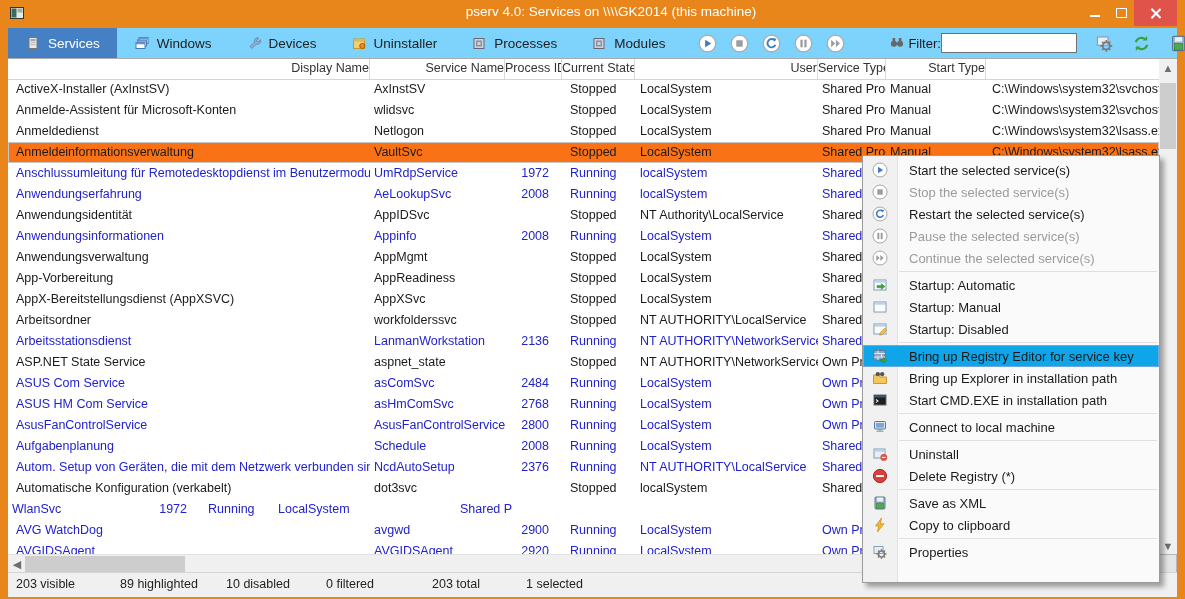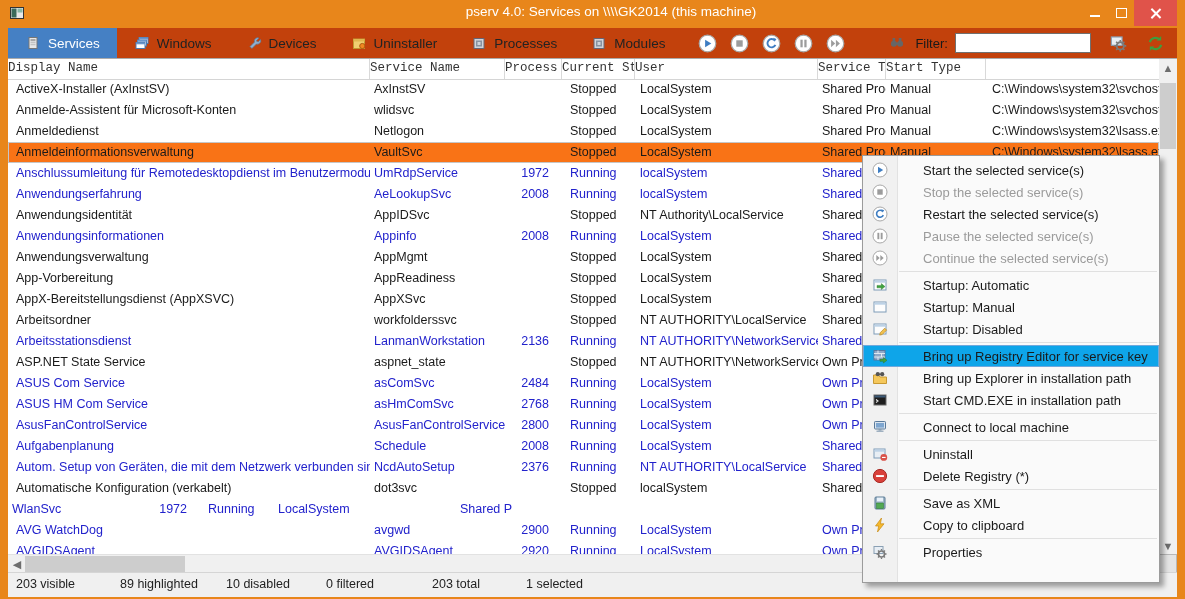--- a/index.html
+++ b/index.html
@@ -11,35 +11,35 @@
   .title{position:absolute;left:0;right:0;top:4px;text-align:center;color:#fff;font-size:13.5px;padding-left:37px;}
   .winbtn{position:absolute;top:0;height:26px;display:flex;align-items:center;justify-content:center;cursor:default;}
   .btn-min{left:1082px;width:26px;} .btn-max{left:1108px;width:26px;}
   .btn-close{left:1134px;width:43px;background:#E0534A;}
   .glyph-min{width:10px;height:2px;background:#fff;display:inline-block;margin-top:6px;}
   .glyph-max{width:9px;height:8px;border:1.5px solid #fff;display:inline-block;}
   .glyph-x{position:relative;width:11px;height:11px;display:inline-block;}
   .glyph-x::before,.glyph-x::after{content:"";position:absolute;left:5px;top:-1px;width:1.8px;height:13px;background:#fff;}
   .glyph-x::before{transform:rotate(45deg);} .glyph-x::after{transform:rotate(-45deg);}
   
-  .tabbar{position:absolute;left:8px;top:28px;width:1169px;height:30px;background:#c2410c;display:flex;align-items:center;}
+  .tabbar{position:absolute;left:8px;top:28px;width:1169px;height:30px;background:#7dd3fc;display:flex;align-items:center;}
   .tab{height:30px;display:flex;align-items:center;gap:7px;padding:0 17px;font-size:13.5px;color:#222;}
   .tab.active{background:#4580C4;color:#fff;}
   .tab svg{flex:none;}
   .transport{display:flex;align-items:center;gap:13px;margin-left:16px;}
   .tbtn{width:19px;height:19px;}
   .tsep{width:1px;height:22px;background:#D0D0D0;margin-left:14px;}
-  .filtergrp{display:flex;align-items:center;margin-left:30px;gap:7px;}
+  .filtergrp{display:flex;align-items:center;margin-left:30px;}
   .filter-input{width:128px;height:18px;border:1px solid #707070;background:#fff;font-family:"Liberation Sans",sans-serif;font-size:12px;padding:0 3px;}
   .ticon{width:19px;height:19px;margin-left:18px;}
   
   .tablewrap{position:absolute;left:8px;top:58px;width:1169px;height:514px;background:#fff;border-top:1px solid #ABABAB;box-sizing:border-box;}
   .thead{position:absolute;left:0;top:0;width:1151px;height:20px;display:flex;background:#fff;border-bottom:1px solid #D5D5D5;font-size:12.5px;color:#333;}
-  .hcell{box-sizing:border-box;border-right:1px solid #D9D9D9;text-align:left;line-height:19px;
-         white-space:nowrap;overflow:hidden;font-family:Liberation Mono, monospace;}
+  .hcell{box-sizing:border-box;border-right:1px solid #D9D9D9;text-align:right;line-height:19px;
+         white-space:nowrap;overflow:hidden;}
   .rows{position:absolute;left:0;top:20px;width:1151px;height:475px;overflow:hidden;}
   .trow{display:flex;height:21px;line-height:21px;font-size:12.5px;white-space:nowrap;}
   .trow.running{color:#2222CC;}
   .trow.selected{background:#f97316;box-shadow:inset 0 0 0 1px #C6C6C6;}
   .c{box-sizing:border-box;overflow:hidden;flex:none;}
   .c0{width:362px;padding-left:8px;} .c1{width:135px;padding-left:4px;} .c2{width:57px;text-align:right;padding-right:13px;}
   .c3{width:73px;padding-left:8px;} .c4{width:183px;padding-left:5px;} .c5{width:68px;padding-left:4px;}
   .c6{width:100px;padding-left:4px;} .c7{flex:1;padding-left:6px;}
   
   .vscroll{position:absolute;left:1151px;top:0;width:18px;height:495px;background:#F0F0F0;}
@@ -51,21 +51,21 @@
   
   .statusbar{position:absolute;left:8px;top:572px;width:1169px;height:25px;background:#F0F0F0;border-top:1px solid #D5D5D5;box-sizing:border-box;font-size:12.5px;color:#222;}
   .stat{position:absolute;top:4px;}
   
   .cmenu{position:absolute;left:862px;top:155px;width:298px;height:428px;background:#FAFAFA;border:1px solid #9B9B9B;
          box-shadow:4px 4px 5px rgba(0,0,0,0.35);box-sizing:border-box;padding-top:3px;z-index:10;}
   .cmenu::before{content:"";position:absolute;left:34px;top:0;bottom:0;width:1px;background:#E2E2E2;}
   .gutter{position:absolute;left:0;top:0;bottom:0;width:34px;background:#F1F1F1;}
   .mitem{position:relative;height:22px;display:flex;align-items:center;font-size:13px;color:#1A1A1A;}
   .mitem .mico{width:34px;flex:none;display:flex;justify-content:center;}
-  .mitem .mlabel{padding-left:26px;white-space:nowrap;overflow:hidden;}
+  .mitem .mlabel{padding-left:12px;white-space:nowrap;overflow:hidden;}
   .mitem.disabled{color:#9B9B9B;}
   .mitem.hl{background:#0ea5e9;box-shadow:inset 0 0 0 1px #70A8DC;}
   .msep{position:relative;height:1px;background:#E0E0E0;margin:2px 2px 2px 36px;}
 </style>
 </head>
 <body>
 
 <div class="titlebar">
   <span class="appicon"><svg width="16" height="16" viewBox="0 0 16 16">
         <rect x="1.5" y="2.5" width="13" height="11" fill="#E8E8E8" stroke="#333"></rect>

